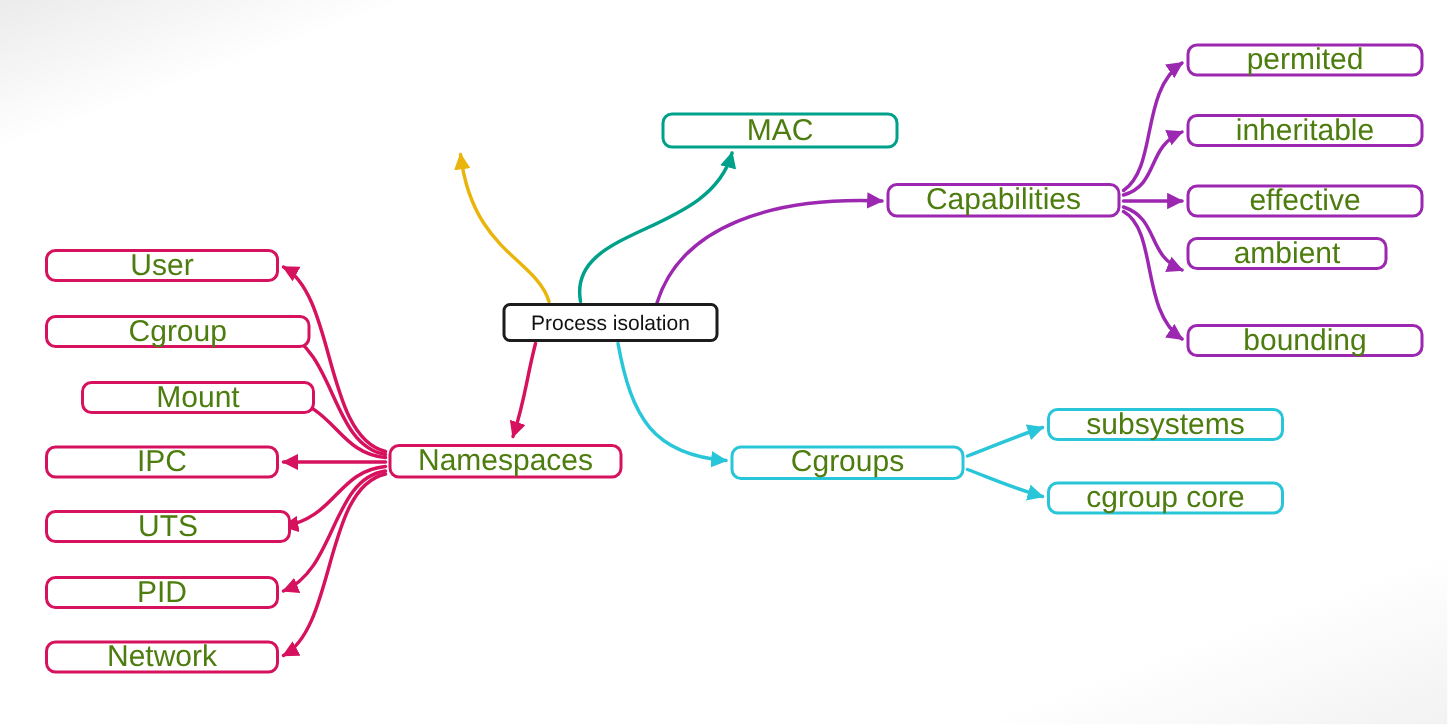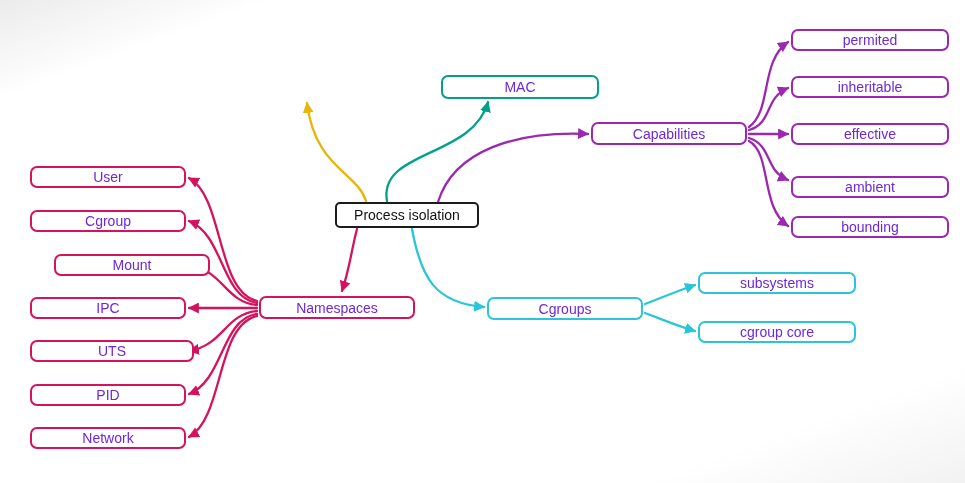--- a/index.html
+++ b/index.html
@@ -15,22 +15,22 @@
   svg.edges { position: absolute; left: 0; top: 0; width: 965px; height: 483px; }
   svg.edges path.edge { fill: none; stroke-width: 2.3; stroke-linecap: round; }
   .node {
     position: absolute;
     background: #ffffff;
     border: 2px solid #888888;
     border-radius: 7px;
     display: flex;
     align-items: center;
     justify-content: center;
-    font-size: 14px;
-    color: #6d28d9;
+    font-size: 20px;
+    color: #4d7c0f;
     cursor: pointer;
     white-space: nowrap;
   }
   .node.root {
     border-width: 2.5px;
     border-radius: 5px;
     font-size: 14px;
     color: #111111;
   }
 </style>
@@ -89,25 +89,25 @@
 
   <div class="node" style="left: 591px; top: 122px; width: 156px; height: 23px; border-color: rgb(156, 39, 176);">Capabilities</div>
 
   <div class="node" style="left: 259px; top: 296px; width: 156px; height: 23px; border-color: rgb(214, 18, 95);">Namespaces</div>
 
   <div class="node" style="left: 487px; top: 297px; width: 156px; height: 23px; border-color: rgb(41, 197, 217);">Cgroups</div>
 
   <div class="node" style="left: 791px; top: 29px; width: 158px; height: 22px; border-color: rgb(156, 39, 176);">permited</div>
   <div class="node" style="left: 791px; top: 76px; width: 158px; height: 22px; border-color: rgb(156, 39, 176);">inheritable</div>
   <div class="node" style="left: 791px; top: 123px; width: 158px; height: 22px; border-color: rgb(156, 39, 176);">effective</div>
-  <div class="node" style="left: 791px; top: 176px; width: 158px; height: 22px; border-color: rgb(156, 39, 176);">ambient</div>
+  <div class="node" style="left: 791px; top: 158px; width: 134px; height: 22px; border-color: rgb(156, 39, 176);">ambient</div>
   <div class="node" style="left: 791px; top: 216px; width: 158px; height: 22px; border-color: rgb(156, 39, 176);">bounding</div>
 
   <div class="node" style="left: 30px; top: 166px; width: 156px; height: 22px; border-color: rgb(214, 18, 95);">User</div>
-  <div class="node" style="left: 30px; top: 210px; width: 156px; height: 22px; border-color: rgb(214, 18, 95);">Cgroup</div>
+  <div class="node" style="left: 30px; top: 210px; width: 177px; height: 22px; border-color: rgb(214, 18, 95);">Cgroup</div>
   <div class="node" style="left: 30px; top: 254px; width: 156px; height: 22px; border-color: rgb(214, 18, 95); margin-left: 24px;">Mount</div>
   <div class="node" style="left: 30px; top: 297px; width: 156px; height: 22px; border-color: rgb(214, 18, 95);">IPC</div>
   <div class="node" style="left: 30px; top: 340px; width: 164px; height: 22px; border-color: rgb(214, 18, 95);">UTS</div>
   <div class="node" style="left: 30px; top: 384px; width: 156px; height: 22px; border-color: rgb(214, 18, 95);">PID</div>
   <div class="node" style="left: 30px; top: 427px; width: 156px; height: 22px; border-color: rgb(214, 18, 95);">Network</div>
 
   <div class="node" style="left: 698px; top: 272px; width: 158px; height: 22px; border-color: rgb(41, 197, 217);">subsystems</div>
   <div class="node" style="left: 698px; top: 321px; width: 158px; height: 22px; border-color: rgb(41, 197, 217);">cgroup core</div>
 
 </div>

